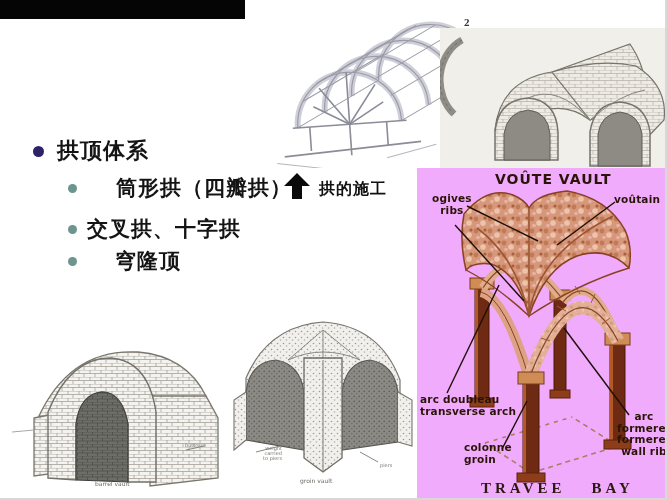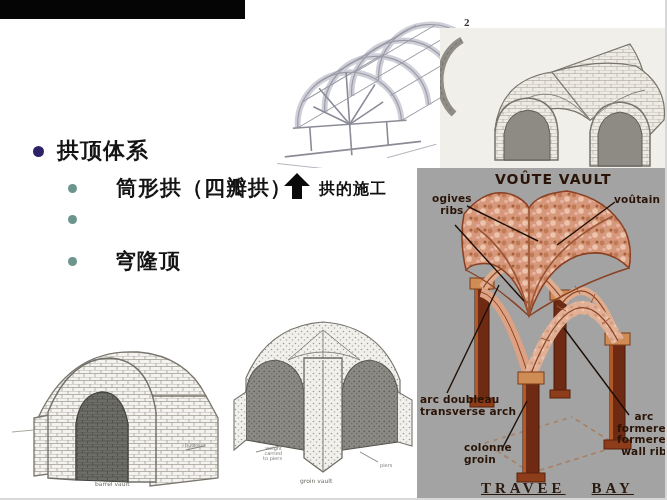--- a/index.html
+++ b/index.html
@@ -16,21 +16,21 @@
   
   .bullet-row{position:absolute;display:flex;align-items:center;color:#141414;}
   .dot{border-radius:50%;flex:0 0 auto;}
   .dot-main{width:11px;height:11px;background:#2d2168;margin-right:13px;}
   .dot-sub{width:9px;height:9px;background:#6b958d;margin-right:10px;}
   .txt-main{font-size:22px;font-weight:bold;letter-spacing:1px;}
   .txt-sub{font-size:21px;font-weight:bold;letter-spacing:1px;}
   .arrow-note{position:absolute;left:283px;top:172px;display:flex;align-items:flex-end;}
   .arrow-note .note-txt{font-size:16px;font-weight:bold;color:#111;margin-left:8px;letter-spacing:1px;}
   
-  .panel{position:absolute;left:417px;top:168px;width:250px;height:332px;background:#a3a3a3;}
+  .panel{position:absolute;left:417px;top:168px;width:250px;height:332px;background:#f0abfc;}
   .panel .lbl{position:absolute;color:#2a1407;font-family:"DejaVu Sans",sans-serif;
     font-size:10.5px;line-height:11.5px;font-weight:bold;letter-spacing:.2px;}
   .panel .title{font-size:14px;letter-spacing:1px;font-weight:bold;}
   .panel .bay{font-family:"Liberation Serif",serif;font-size:15px;font-weight:bold;
     letter-spacing:4px;color:#2a1a10;display:flex;}
   .panel .bay span{margin-right:26px;}
   .panel .bay span:last-child{margin-right:0;}
   
   .micro{position:absolute;font-family:"DejaVu Sans",sans-serif;color:#77776f;
     filter:blur(0.4px);line-height:5px;}
@@ -105,20 +105,21 @@
   <div class="bullet-row" style="left:33px;top:136px;">
     <span class="dot dot-main"></span>
     <span class="txt-main">拱顶体系</span>
   </div>
   <div class="bullet-row" style="left:68px;top:174px;gap:29px;">
     <span class="dot dot-sub"></span>
     <span class="txt-sub">筒形拱（四瓣拱）</span>
   </div>
   <div class="bullet-row" style="left:68px;top:215px;">
     <span class="dot dot-sub"></span>
+    <span class="txt-sub">交叉拱、十字拱</span>
   </div>
   <div class="bullet-row" style="left:68px;top:247px;gap:28px;">
     <span class="dot dot-sub"></span>
     <span class="txt-sub">穹隆顶</span>
   </div>
 
   <div class="arrow-note">
     <svg width="28" height="28" viewBox="0 0 28 28">
       <polygon points="14,1 27,14 19,14 19,27 9,27 9,14 1,14" fill="#0a0a0a"></polygon>
     </svg>
@@ -278,19 +279,19 @@
     <div class="lbl" style="left:47px;top:274px;">
       <span style="display:block">colonne</span>
       <span style="display:block">groin</span>
     </div>
     <div class="lbl" style="left:200px;top:243px;text-align:center;">
       <span style="display:block">arc</span>
       <span style="display:block">formeret</span>
       <span style="display:block">formeret</span>
       <span style="display:block">wall rib</span>
     </div>
-    <div class="bay" style="position:absolute;left:64px;top:312px;text-decoration:underline;">
+    <div class="bay" style="position:absolute;left:64px;top:312px;">
       <span>TRAVEE</span>
       <span>BAY</span>
     </div>
   </div>
 
 </div>
 
 </body></html>

